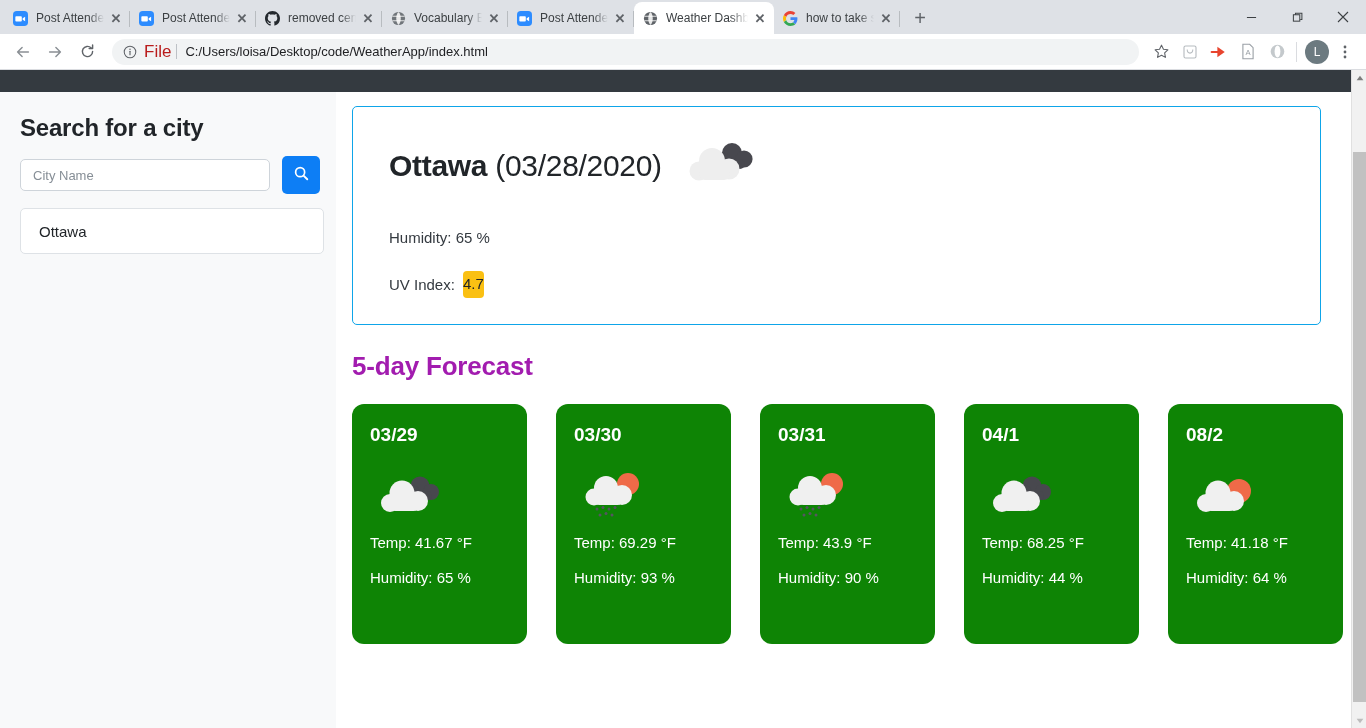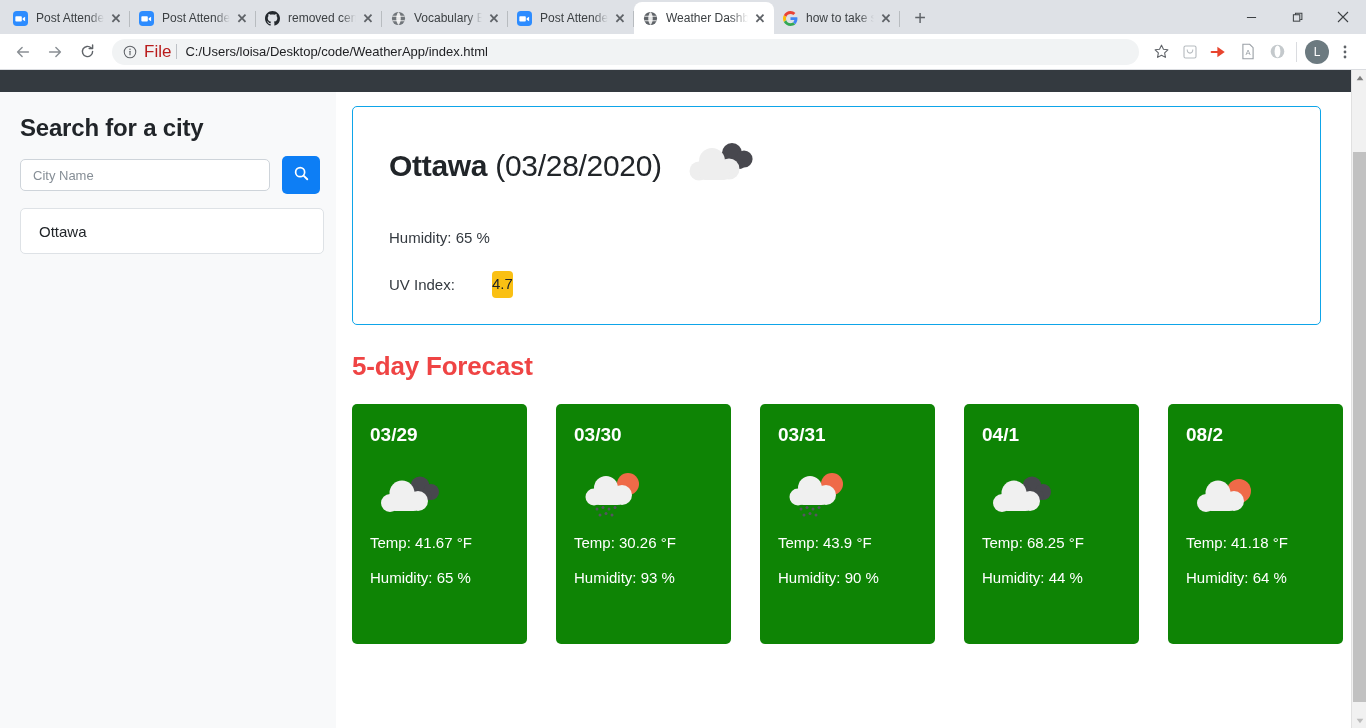--- a/index.html
+++ b/index.html
@@ -247,45 +247,45 @@
     white-space: nowrap;
   }
   .wc-title b { font-weight: 700; }
   .wc-title span { font-weight: 400; }
   .wc-stat {
     font-size: 15px;
     color: #343a40;
     margin-bottom: 25px;
   }
   .wc-stat:last-child { margin-bottom: 0; }
-  .uv-row { display: flex; align-items: center; gap: 29px; }
+  .uv-row { display: flex; align-items: center; }
   .uv-badge {
     display: inline-block;
     background: #fac013;
     color: #212529;
     border-radius: 4px;
     padding: 5px 0;
     font-size: 15px;
     margin-left: 8px;
     line-height: 1.1;
   }
 
   .forecast-title {
     font-size: 26px;
     font-weight: 600;
-    color: #ef4444;
+    color: #a21caf;
     margin-bottom: 22px;
     letter-spacing: -0.2px;
   }
   .forecast-row { display: flex; gap: 29px; }
   .fc-card {
     width: 175px;
     flex: 0 0 175px;
     background: #0e8405;
-    border-radius: 5px;
+    border-radius: 12px;
     color: #fff;
     padding: 20px 18px 24px 18px;
     min-height: 240px;
   }
   .fc-date { font-size: 19px; font-weight: 700; margin-bottom: 10px; }
   .fc-icon { height: 78px; display: flex; align-items: center; justify-content: flex-start; padding-left: 6px;}
   .fc-temp { font-size: 15px; margin-bottom: 18px; }
   .fc-hum { font-size: 15px; }
 
   
@@ -602,21 +602,21 @@
                     <circle cx="17" cy="43" r="1.5"></circle>
                       <circle cx="23" cy="41.5" r="1.5"></circle>
                     <circle cx="29" cy="43" r="1.5"></circle>
                       <circle cx="35" cy="41.5" r="1.5"></circle>
                     <circle cx="20" cy="49" r="1.5"></circle>
                       <circle cx="26" cy="47.5" r="1.5"></circle>
                     <circle cx="32" cy="49" r="1.5"></circle>
                   </g>
                 </svg>
               </div>
-              <div class="fc-temp">Temp: 30.26 °F</div>
+              <div class="fc-temp">Temp: 69.29 °F</div>
               <div class="fc-hum">Humidity: 93 %</div>
             </div>
 
             <div class="fc-card">
               <div class="fc-date">03/31</div>
               <div class="fc-icon">
                 <svg width="68" height="58" viewBox="0 0 68 58">
                   <circle cx="48" cy="18" r="11" fill="#ef6a48"></circle>
                   <g fill="#f0f0f0">
                     <circle cx="26" cy="22" r="12"></circle>

